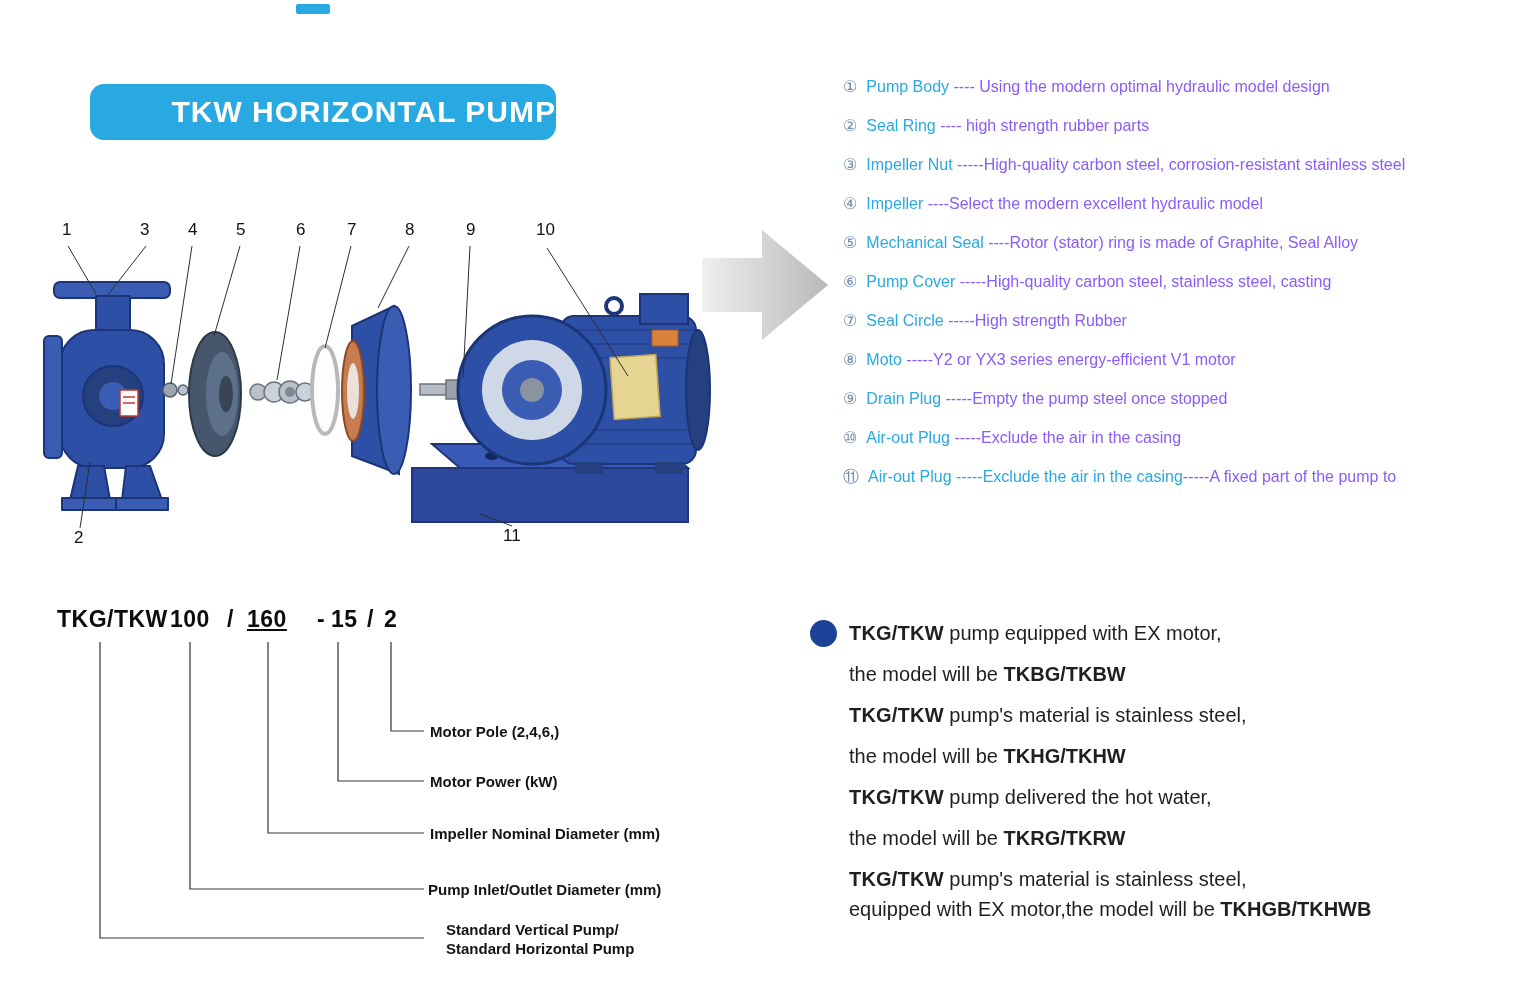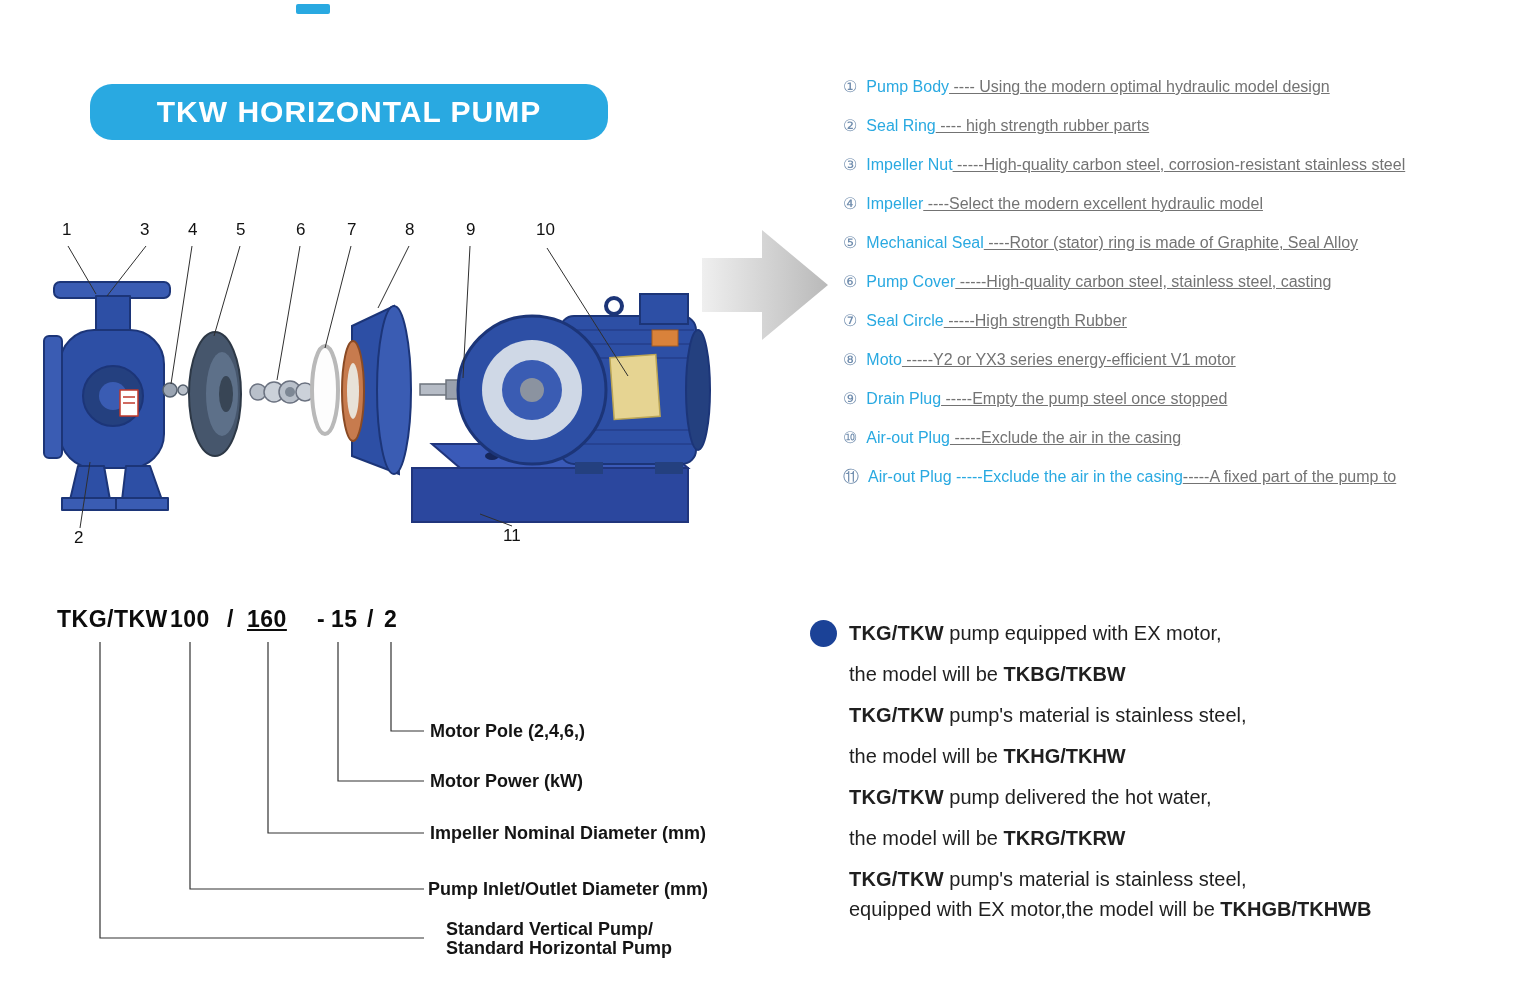--- a/index.html
+++ b/index.html
@@ -1,41 +1,41 @@
 <!DOCTYPE html>
 <html><head>
 <meta charset="utf-8">
 <style>
   html,body{margin:0;padding:0;background:#fff;}
   .page{position:relative;width:1513px;height:1000px;background:#ffffff;overflow:hidden;
         font-family:"Liberation Sans",sans-serif;color:#1f1f1f;}
 
   .top-dash{position:absolute;left:296px;top:4px;width:34px;height:10px;background:#29A9E1;border-radius:2px;}
 
-  .banner{position:absolute;left:90px;top:84px;width:518px;height:56px;background:#29A9E1;
-          border-radius:22px;display:flex;align-items:center;justify-content:center;}
+  .banner{position:absolute;left:90px;top:84px;width:466px;height:56px;background:#29A9E1;
+          border-radius:14px;display:flex;align-items:center;justify-content:flex-end;}
   .banner-title{color:#ffffff;font-size:30px;font-weight:bold;letter-spacing:1px;white-space:nowrap;}
 
   .art{position:absolute;left:0;top:0;pointer-events:none;}
 
   .dnum{position:absolute;font-size:17px;color:#111;}
 
   .parts-list{position:absolute;left:843px;top:76px;width:660px;}
   .part-item{font-size:16px;line-height:21px;margin-bottom:18px;white-space:nowrap;}
   .pnum{color:#6F8CAD;margin-right:9px;}
   .pname{color:#29A9E1;}
-  .pdesc{color:#737373;text-decoration:underline;}
+  .pdesc{color:#8b5cf6;}
   .pdesc2{color:#1f1f1f;padding-left:28px;white-space:nowrap;}
 
   .model-line{position:absolute;left:0;top:606px;width:460px;height:32px;}
   .model-seg{position:absolute;top:0;font-size:23px;font-weight:bold;color:#0c0c0c;letter-spacing:0.5px;}
   .seg0{left:57px;}  .seg1{left:170px;} .seg2{left:227px;} .seg3{left:247px;text-decoration:underline;}
   .seg4{left:317px;} .seg5{left:331px;} .seg6{left:367px;} .seg7{left:384px;}
 
-  .callout-label{position:absolute;font-size:18px;font-weight:bold;color:#141414;line-height:19px;white-space:nowrap;}
+  .callout-label{position:absolute;font-size:15px;font-weight:bold;color:#141414;line-height:19px;white-space:nowrap;}
   .c0{left:430px;top:722px;} .c1{left:430px;top:772px;} .c2{left:430px;top:824px;}
   .c3{left:428px;top:880px;} .c4{left:446px;top:920px;}
 
   .note-bullet{position:absolute;left:810px;top:620px;width:27px;height:27px;border-radius:50%;background:#1B4297;}
   .notes{position:absolute;left:849px;top:622px;width:620px;}
   .note-line{font-size:20px;line-height:22px;margin-bottom:19px;color:#1f1f1f;white-space:nowrap;}
   .note-line:nth-child(7){margin-bottom:8px;}
   .note-pre{font-weight:bold;letter-spacing:0.2px;}
   .note-bold{font-weight:bold;}
 </style>

